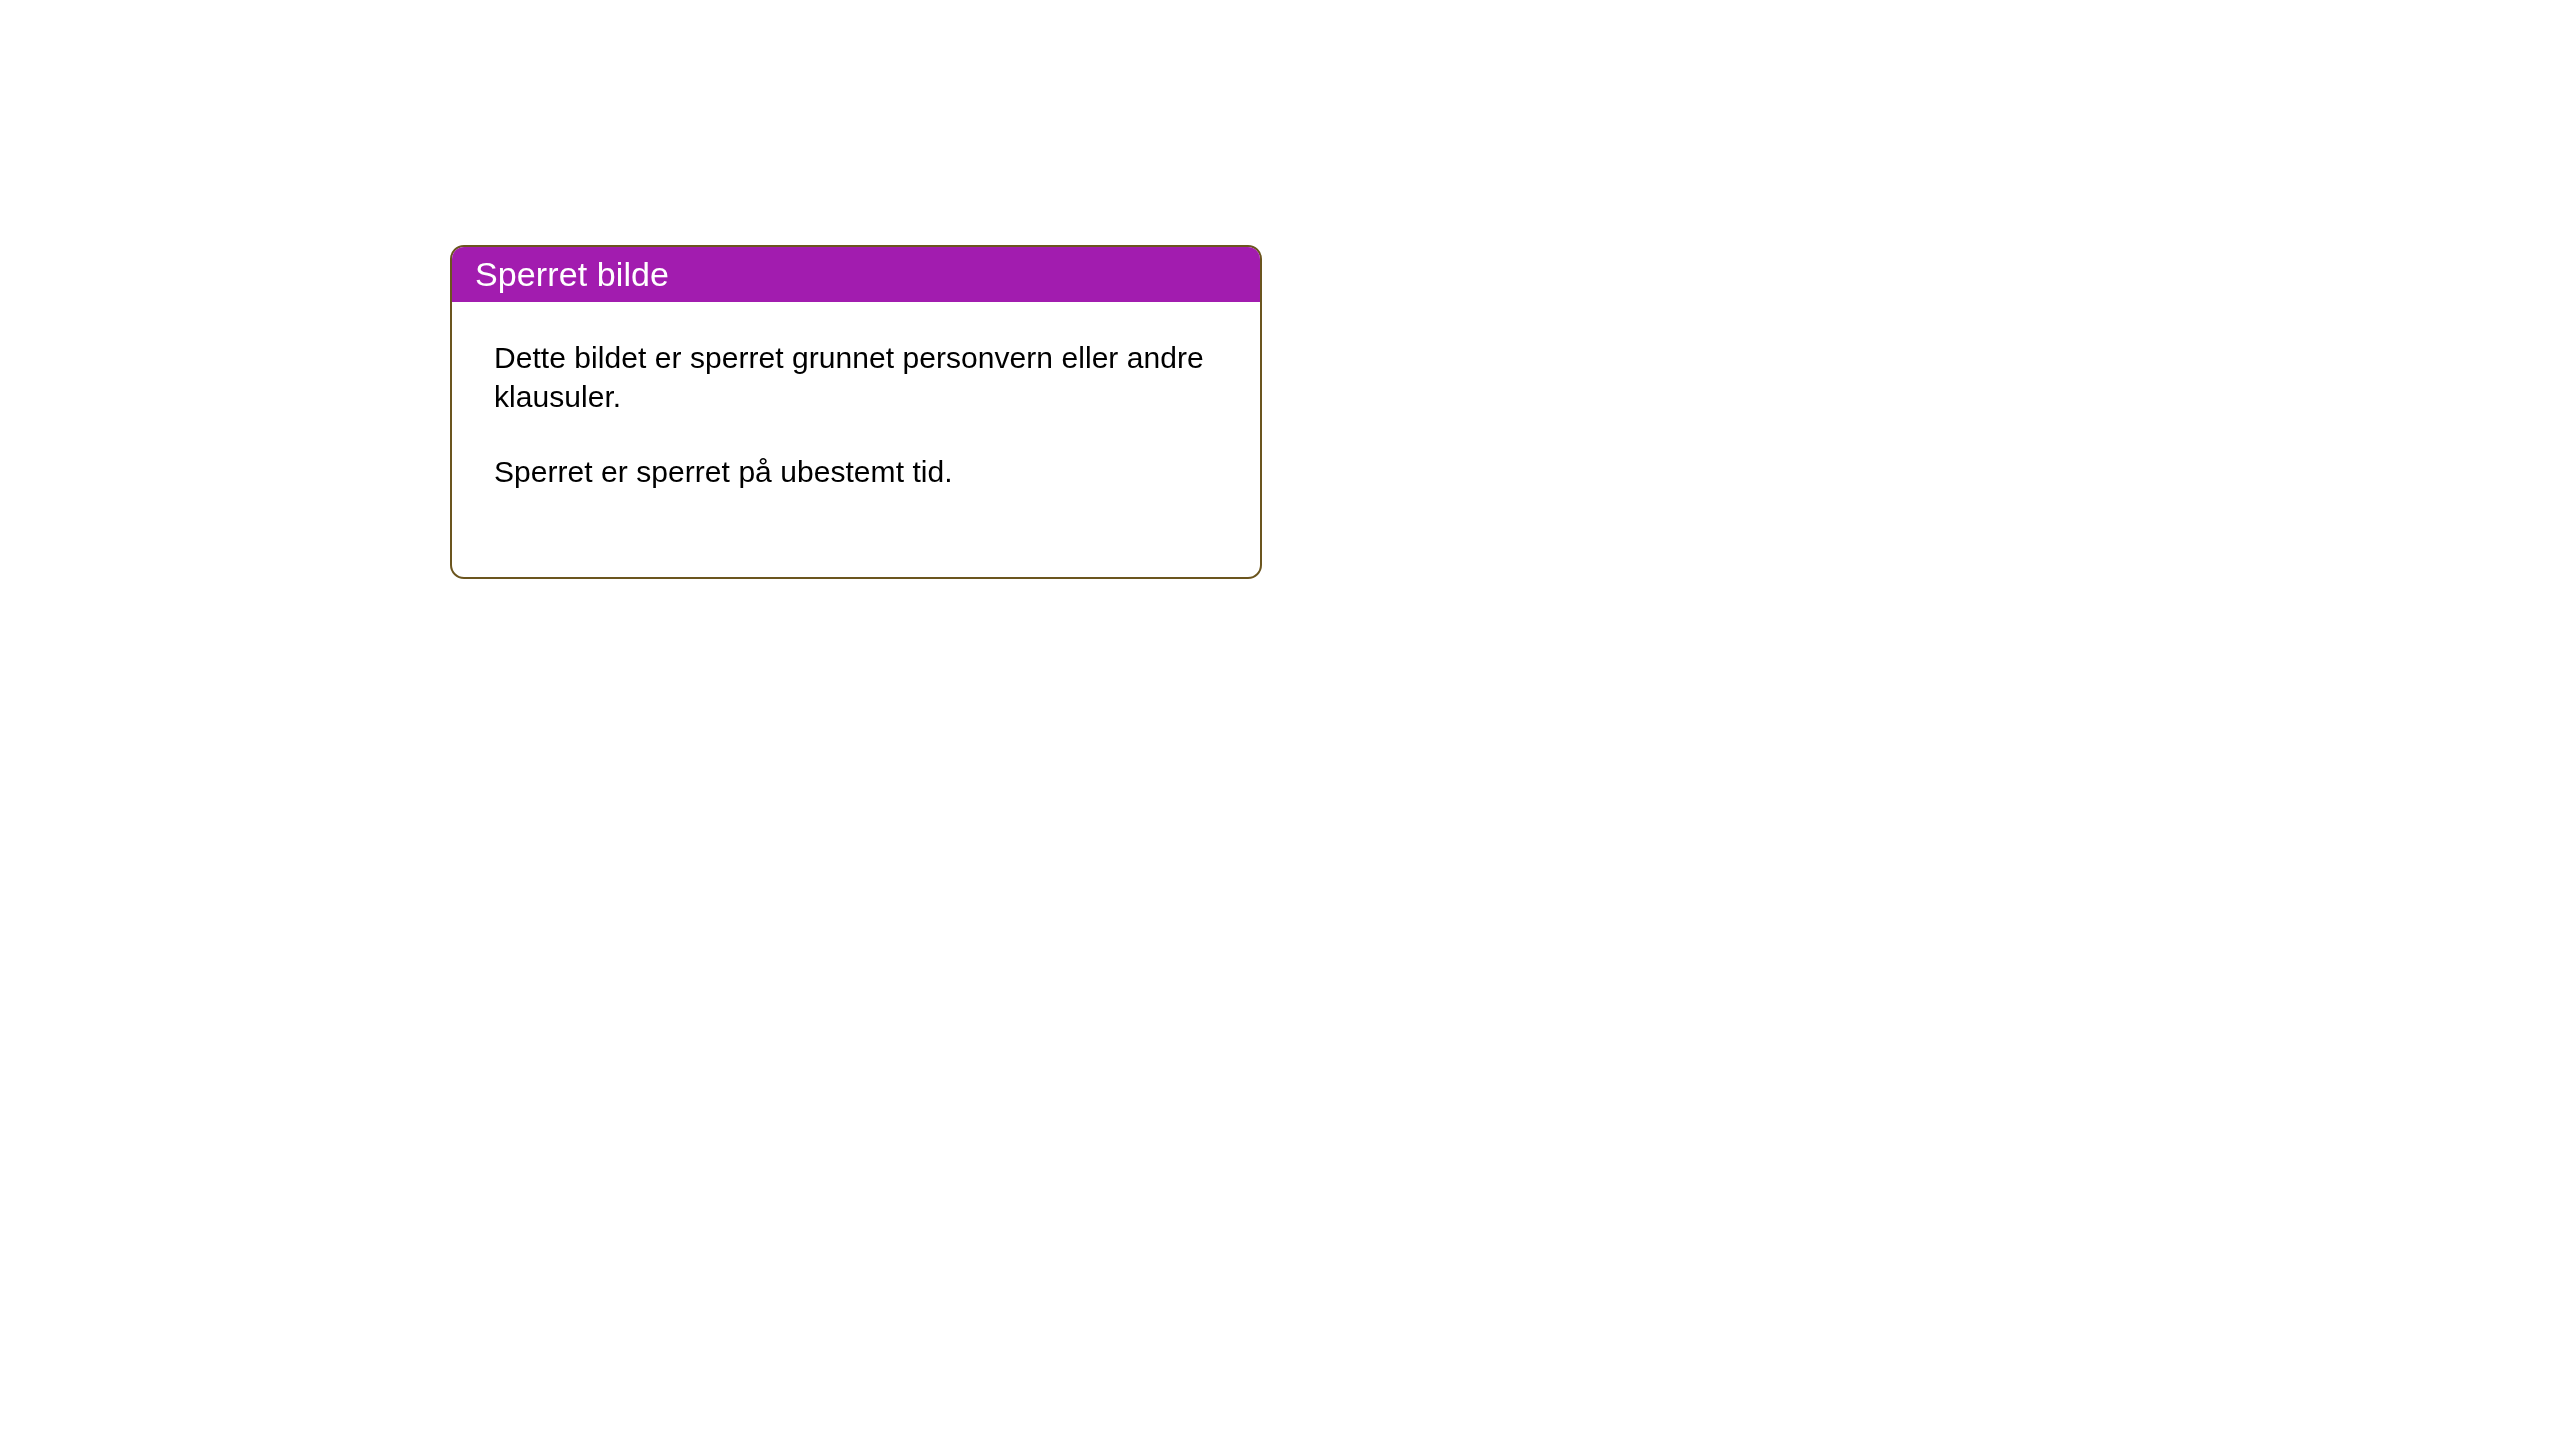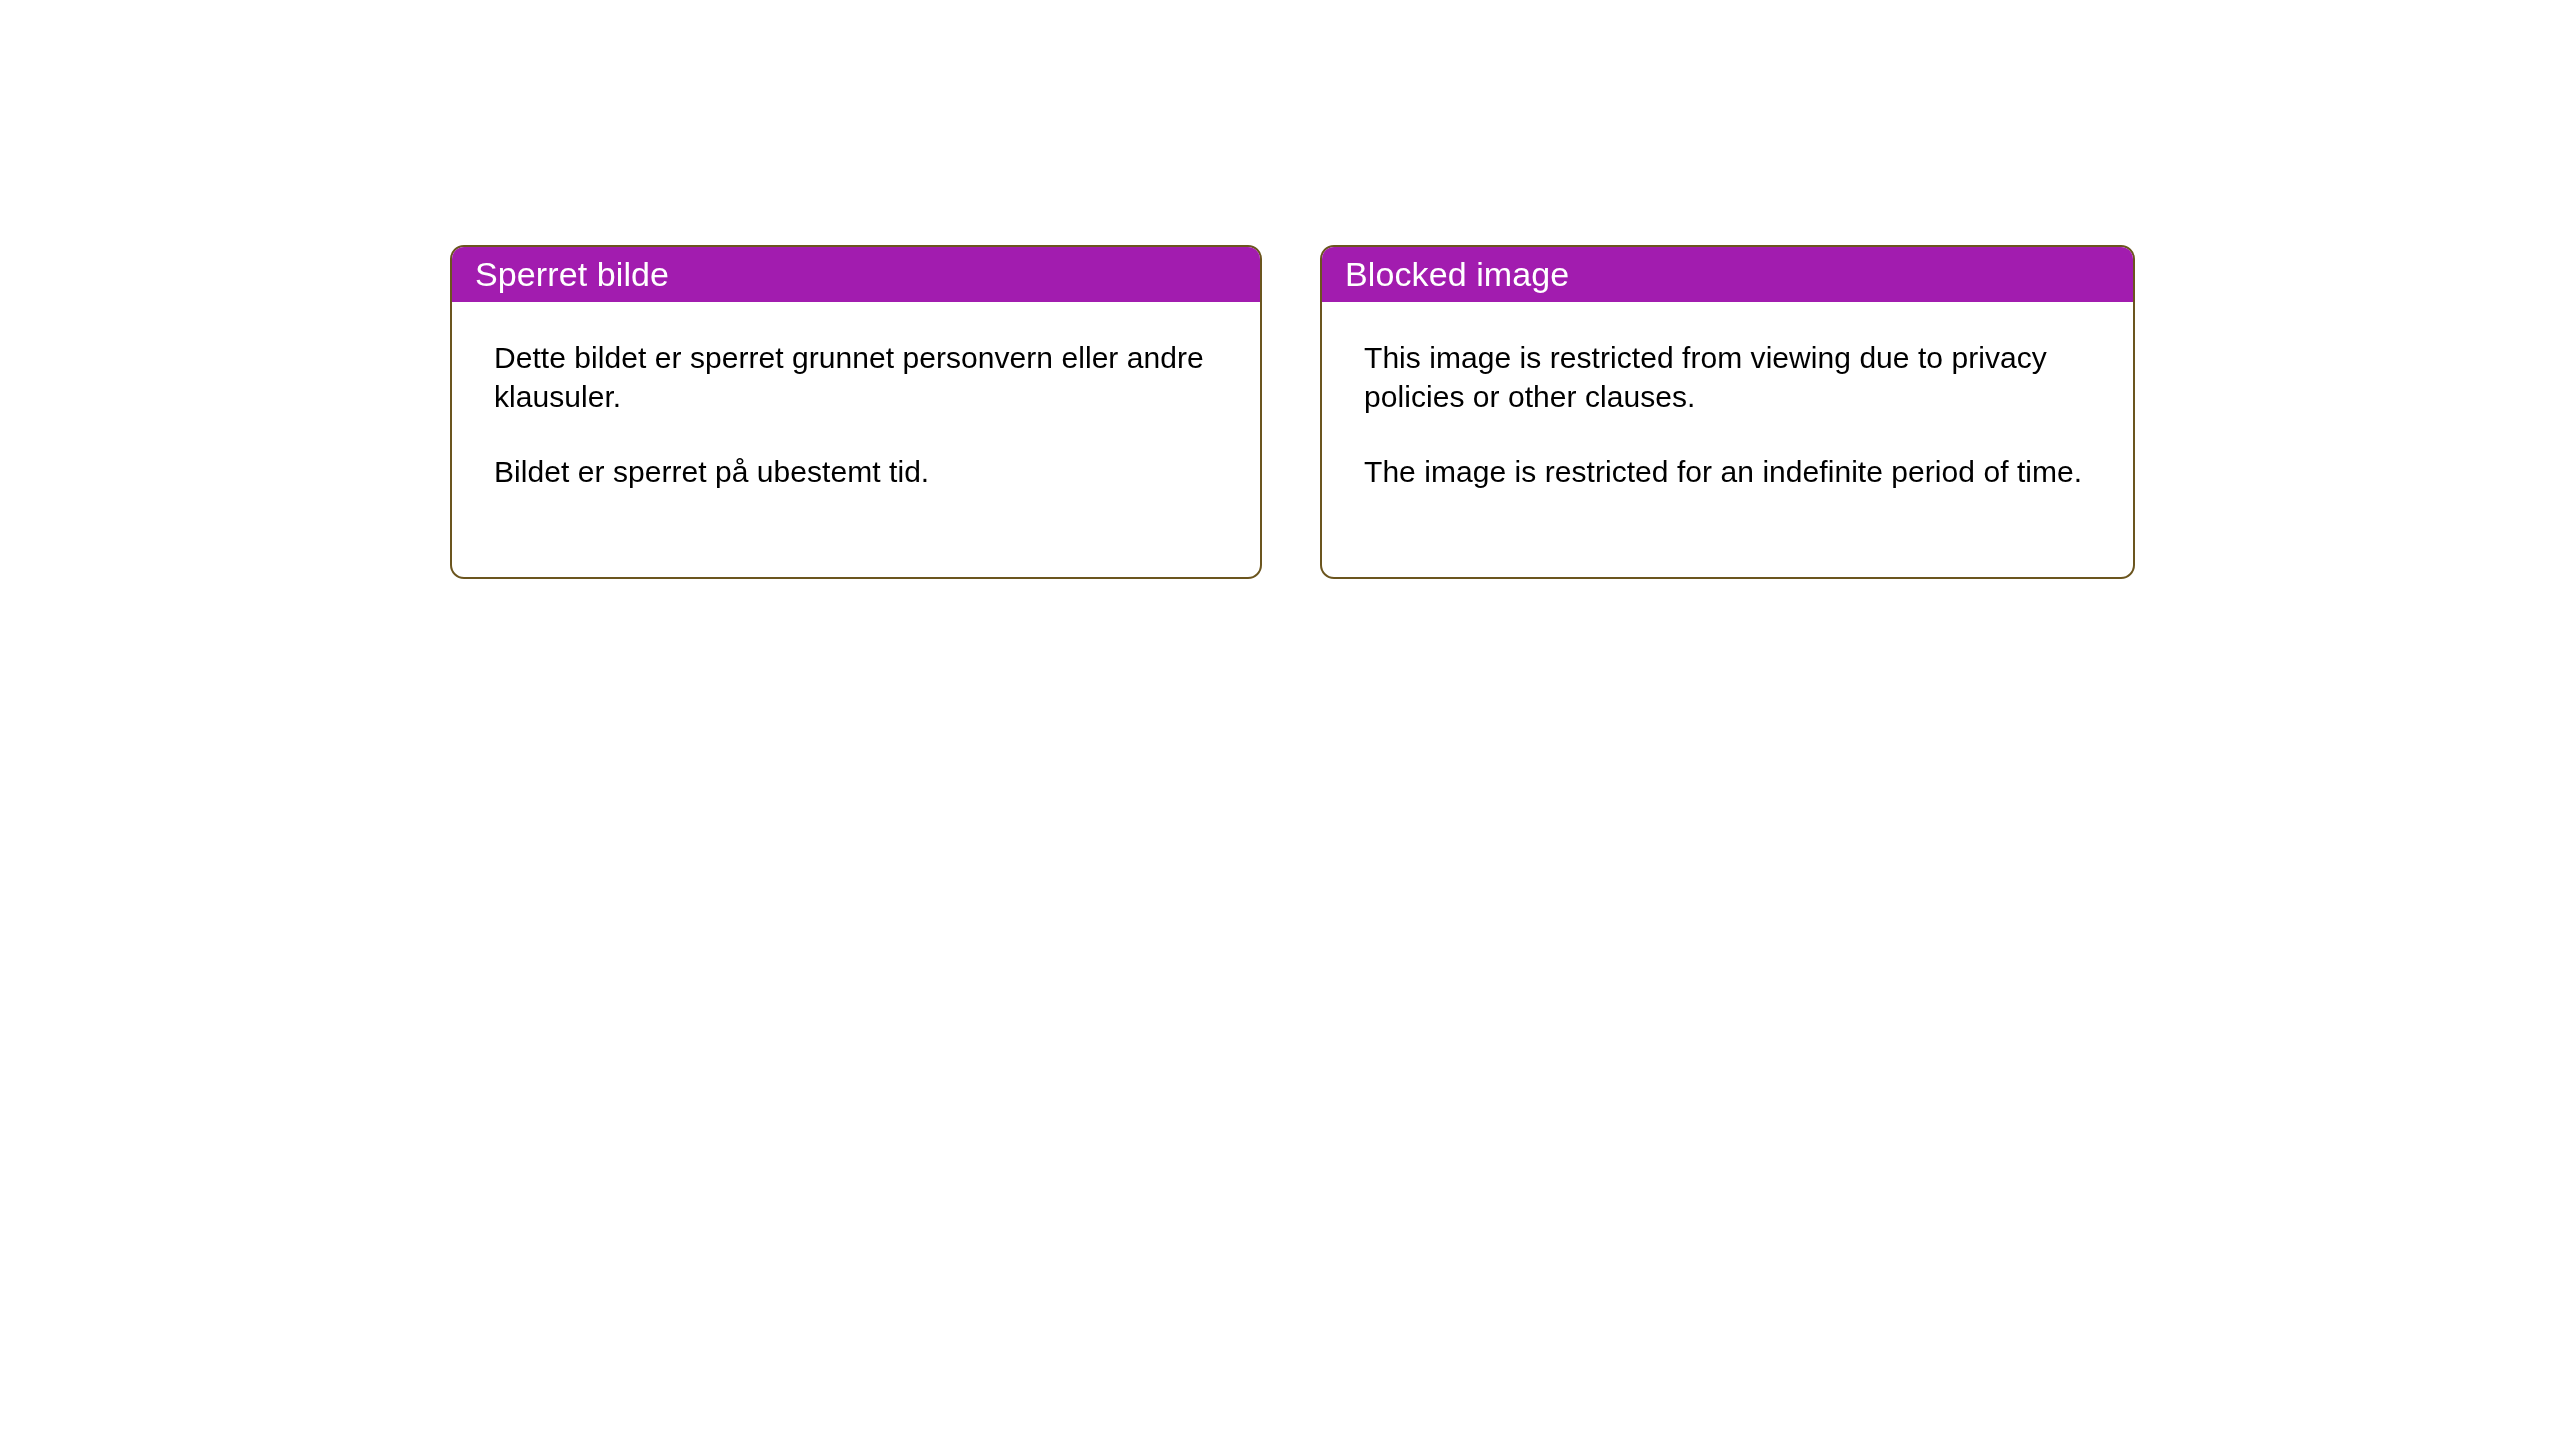--- a/index.html
+++ b/index.html
@@ -90,27 +90,18 @@
 <body>
 
 <div id="cards-area">
 
   <section class="notice-card card-left">
     <div class="card-header">
       <h2 class="card-title">Sperret bilde</h2>
     </div>
     <div class="card-body">
       <p class="card-paragraph">Dette bildet er sperret grunnet personvern eller andre klausuler.</p>
-      <p class="card-paragraph">Bildet er sperret på ubestemt tid.</p>
+      <p class="card-paragraph">Sperret er sperret på ubestemt tid.</p>
     </div>
   </section>
 
-  <section class="notice-card card-right">
-    <div class="card-header">
-      <h2 class="card-title">Blocked image</h2>
-    </div>
-    <div class="card-body">
-      <p class="card-paragraph">This image is restricted from viewing due to privacy policies or other clauses.</p>
-      <p class="card-paragraph">The image is restricted for an indefinite period of time.</p>
-    </div>
-  </section>
 
 </div>
 
 </body></html>

